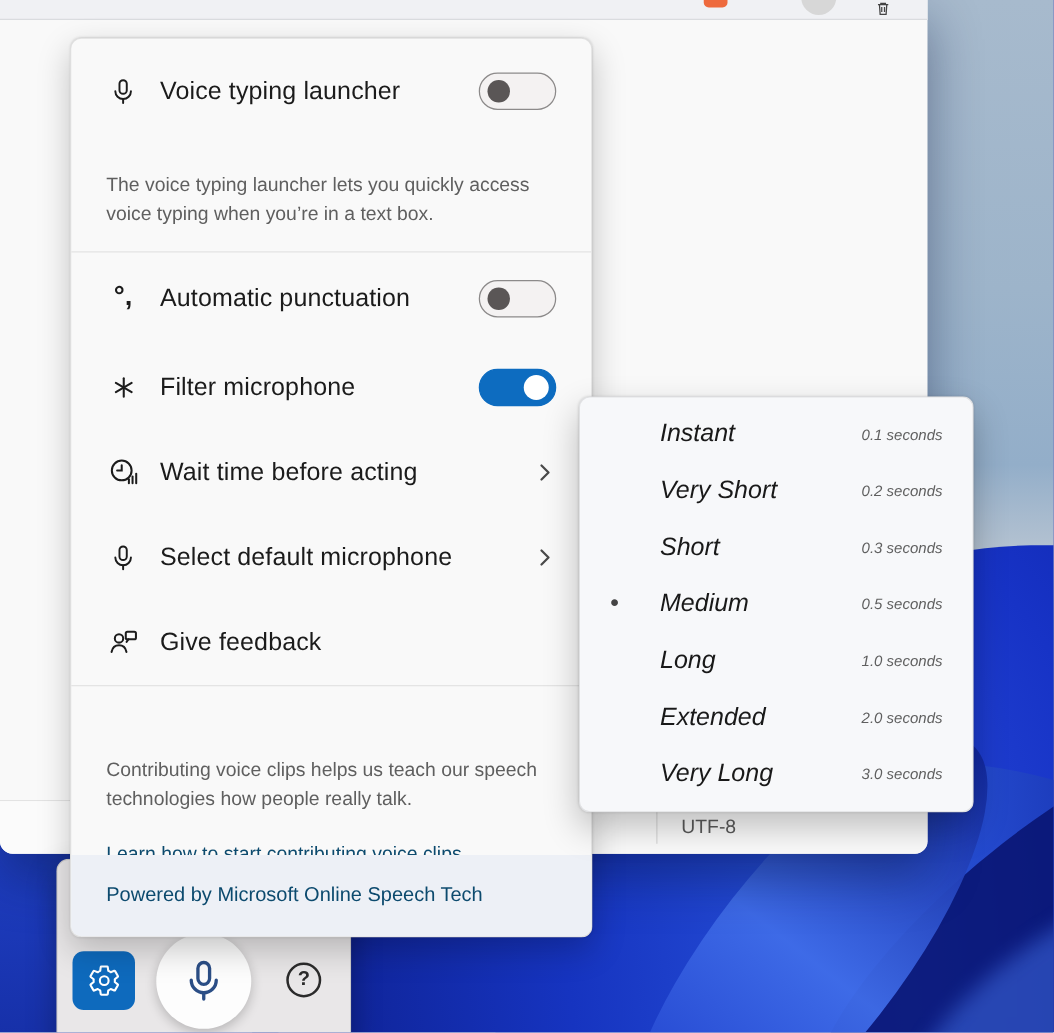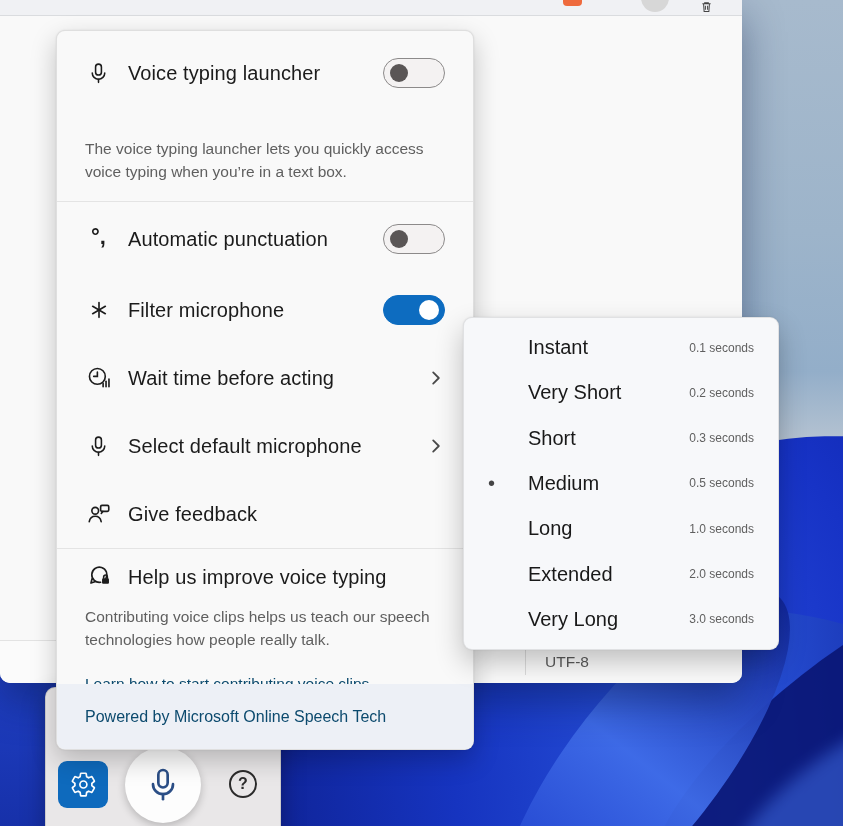--- a/index.html
+++ b/index.html
@@ -59,21 +59,21 @@
     border:1.5px solid #8c8a8a;box-sizing:border-box;cursor:pointer;flex:0 0 auto;}
   .toggle .knob{position:absolute;left:6px;top:4.5px;width:18px;height:18px;border-radius:50%;background:#5a5656;}
   .toggle.on{background:#0d6cc0;border-color:#0d6cc0;}
   .toggle.on .knob{left:auto;right:5px;top:4px;width:20px;height:20px;background:#ffffff;}
 
   
   .submenu{position:absolute;left:463px;top:317px;width:316px;height:333px;background:#f7f8fa;
     border:1px solid rgba(0,0,0,.09);border-radius:9px;box-sizing:border-box;
     box-shadow:0 12px 28px rgba(0,0,0,.24), 0 0 2px rgba(0,0,0,.10);
     display:flex;flex-direction:column;padding:7px 0;}
-  .sm-row{flex:1;display:flex;align-items:center;padding:0 24px 0 24px;box-sizing:border-box;cursor:pointer;}
+  .sm-row{flex:1;display:flex;align-items:center;padding:0 24px 0 24px;box-sizing:border-box;cursor:pointer;font-style:italic;}
   .sm-bullet{width:40px;flex:0 0 40px;font-size:20px;color:#444;line-height:1;}
   .sm-label{flex:1;font-size:20px;color:#191919;white-space:nowrap;}
   .sm-value{font-size:12px;color:#5f5f5f;white-space:nowrap;}
 
   
   .voice-toolbar{position:absolute;left:45px;top:687px;width:236px;height:150px;background:#e9e7e8;
     border:1px solid rgba(0,0,0,.12);border-radius:10px;box-sizing:border-box;
     box-shadow:0 10px 24px rgba(0,0,0,.30);}
   .tb-settings{position:absolute;left:12px;top:73px;width:50px;height:47px;border-radius:9px;background:#0e6abd;
     display:flex;align-items:center;justify-content:center;cursor:pointer;}
@@ -211,30 +211,20 @@
             <path d="M3 19c.6-3 2.8-4.9 5.5-4.9S13.4 16 14 19"></path>
           <rect x="13.5" y="4" width="7.5" height="5.6" rx="1.2"></rect>
             <path d="M15.5 9.6l-1.4 1.9"></path>
         </svg>
       </span>
       <span class="vp-label">Give feedback</span>
     </div>
 
     <div class="vp-divider" style="top:517px;"></div>
 
-    <div class="vp-row" style="top:524px;">
-      <span class="vp-icon">
-        <svg width="26" height="26" viewBox="0 0 24 24" fill="none" stroke="#1c1c1c" stroke-width="1.5" stroke-linecap="round" stroke-linejoin="round">
-          <path d="M13.5 16.8a7 7 0 1 1 4.9-3.4M8.9 16.2 4.6 17.6l1-4.1"></path>
-          <rect x="14.8" y="13.2" width="6.4" height="5" rx="1" fill="#1c1c1c" stroke="none"></rect>
-          <path d="M16.3 13.2v-1.3a1.7 1.7 0 0 1 3.4 0v1.3"></path>
-        </svg>
-      </span>
-      <span class="vp-label">Help us improve voice typing</span>
-    </div>
     <div class="vp-desc" style="top:574px;">Contributing voice clips helps us teach our speech technologies how people really talk.</div>
     <div class="vp-link" style="top:644px;">Learn how to start contributing voice clips</div>
 
     <div class="vp-footer">
       <span class="vp-link">Powered by Microsoft Online Speech Tech</span>
     </div>
   </div>
 
   <div class="submenu">
     <div class="sm-row">

